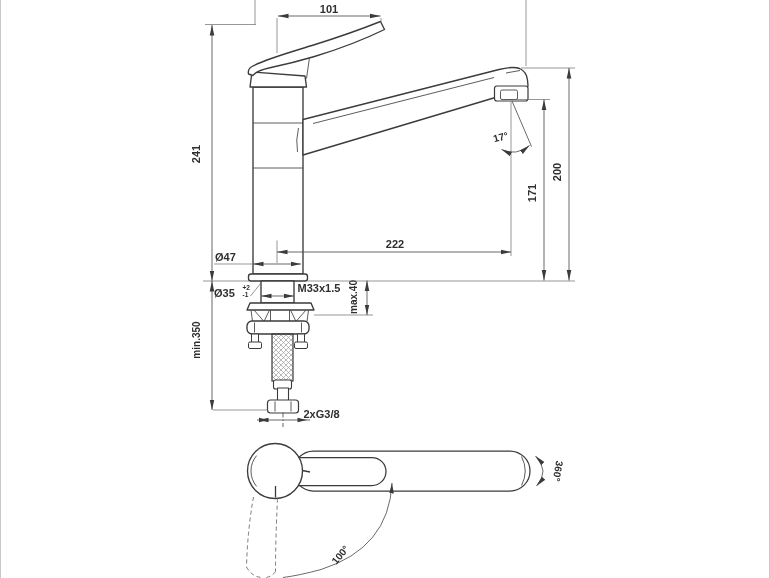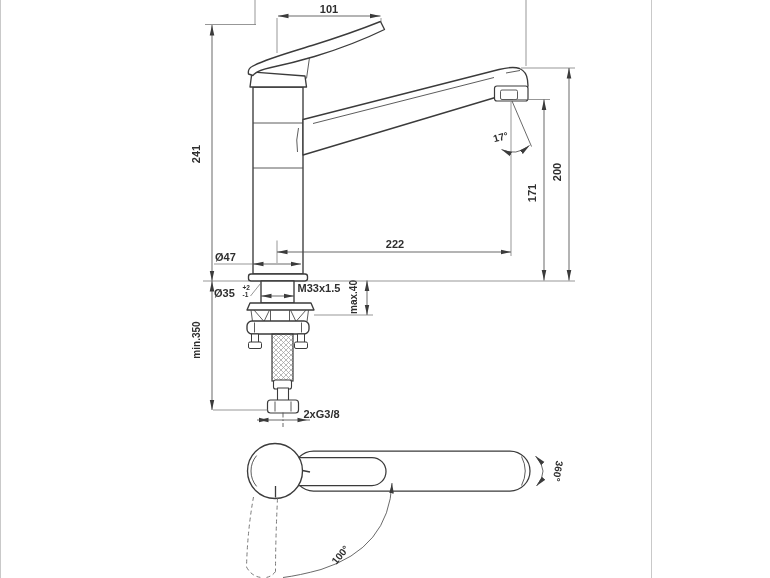--- a/index.html
+++ b/index.html
@@ -1,17 +1,17 @@
 <!DOCTYPE html>
 <html><head>
 <meta charset="utf-8">
 <style>
   html,body{margin:0;padding:0;background:#fff;}
   .page{
-    position:relative;width:652px;height:578px;background:#ffffff;
+    position:relative;width:770px;height:578px;background:#ffffff;
     font-family:"Liberation Sans",sans-serif;overflow:hidden;
     border-left:1px solid #c9c9c9;border-right:1px solid #c9c9c9;box-sizing:border-box;
   }
   svg{display:block}
   svg text{
     font-family:"Liberation Sans",sans-serif;
     font-weight:bold;fill:#2f2f2f;
   }
   .t11{font-size:11px;}
   .t10{font-size:10px;}

